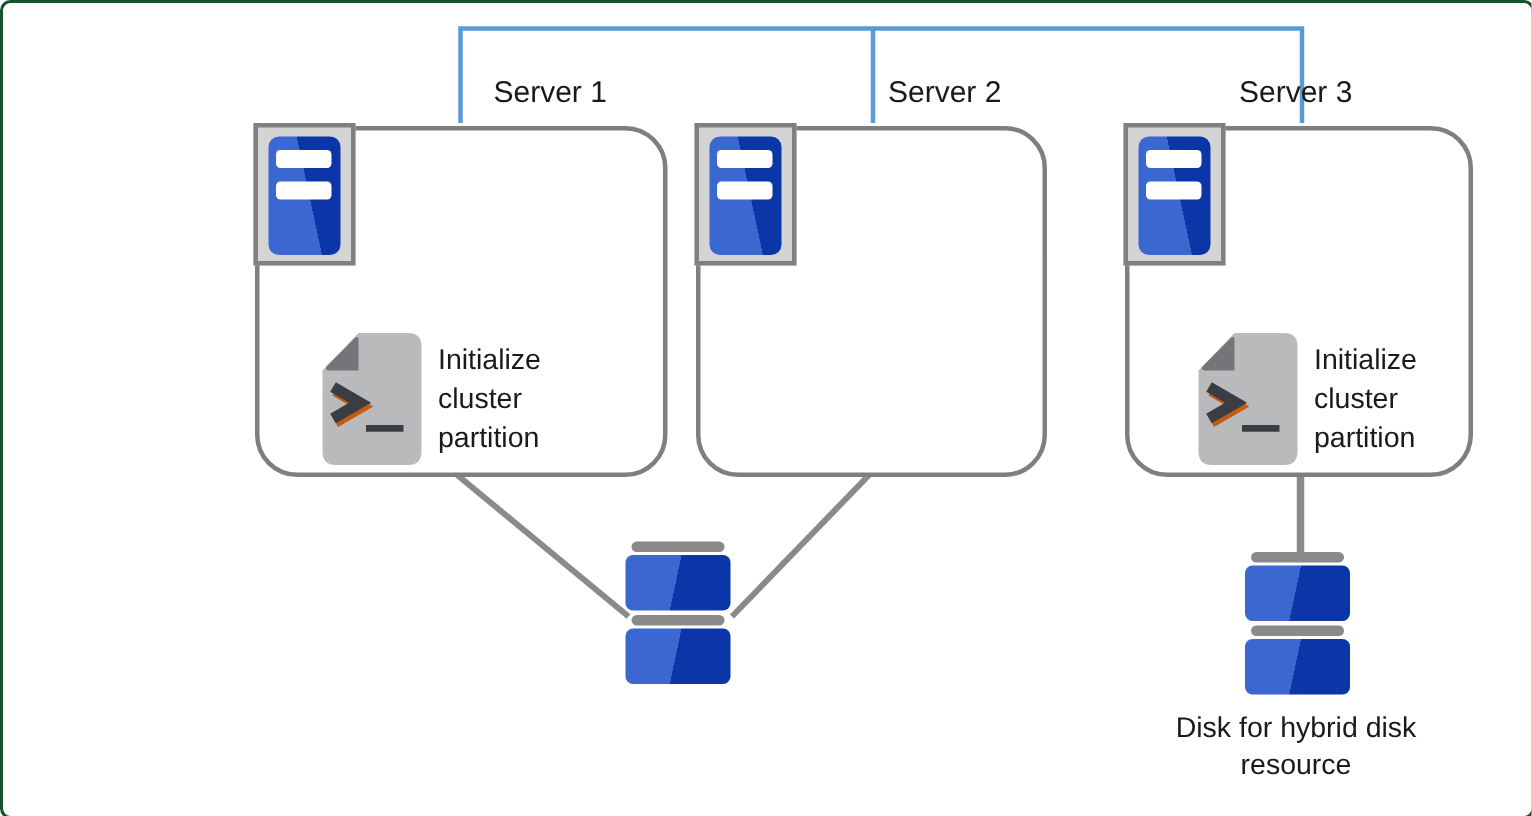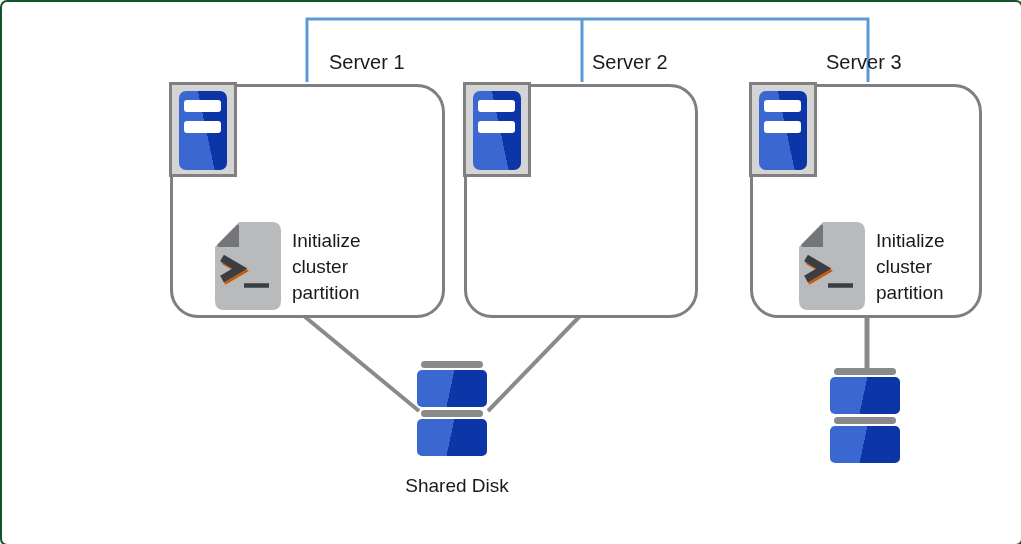--- a/index.html
+++ b/index.html
@@ -128,16 +128,16 @@
     <div class="platter last"></div>
   </div>
   <div class="disk-icon disk-hybrid">
     <div class="plate"></div>
     <div class="platter"></div>
     <div class="plate"></div>
     <div class="platter last"></div>
   </div>
 
   <div class="disk-label dl-shared">
-    <div>Shared Disk</div>
   </div>
+  <div class="disk-label dl-hybrid">Disk for hybrid disk resource</div>
 
 </div>
 
 </body></html>

